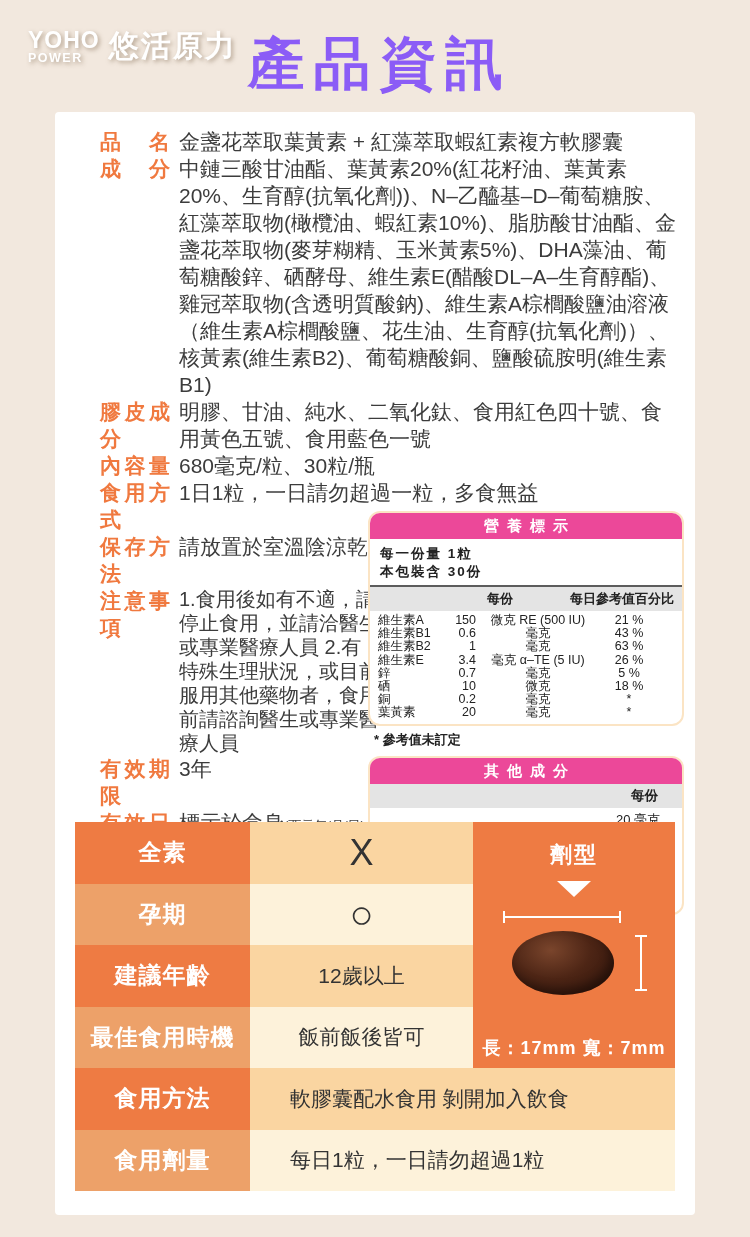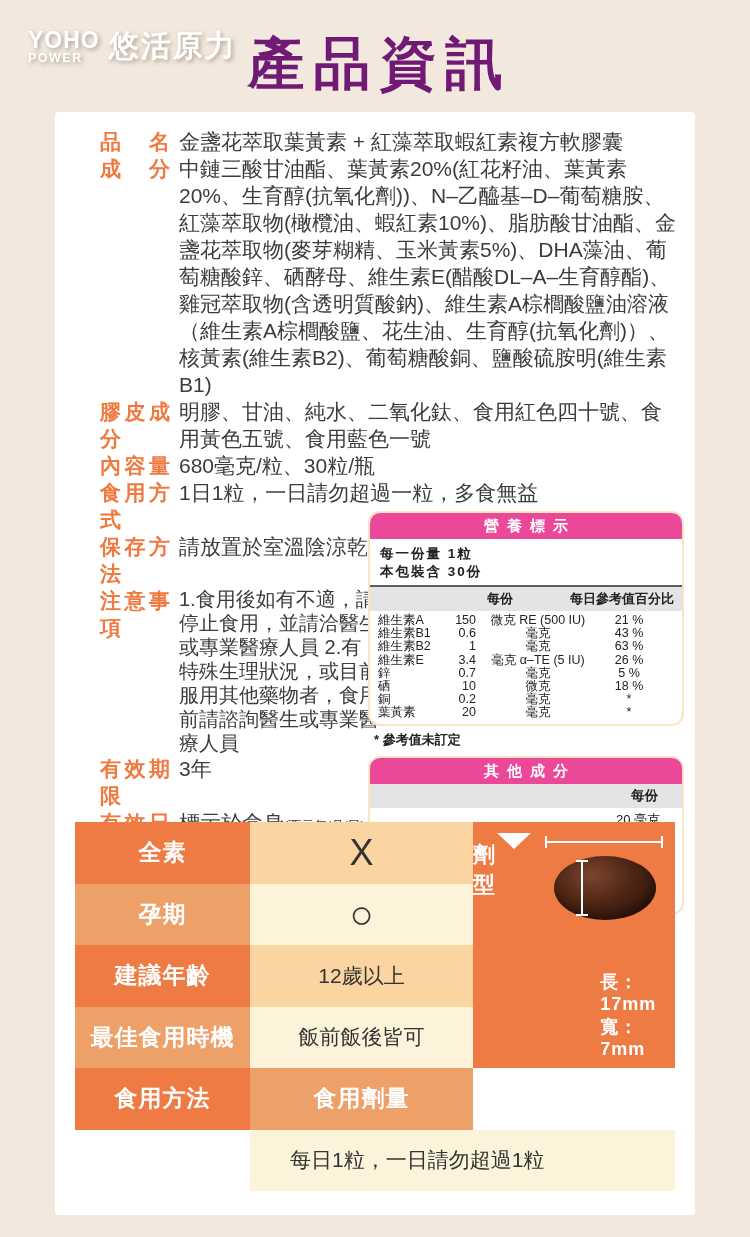--- a/index.html
+++ b/index.html
@@ -17,21 +17,21 @@
     display: flex; align-items: center; gap: 9px;
     color: #fff; text-shadow: 2px 2px 4px rgba(120,95,70,.5);
   }
   .logo-en { display: flex; flex-direction: column; line-height: 1; font-weight: bold; }
   .logo-yoho  { font-size: 23px; letter-spacing: 1px; }
   .logo-power { font-size: 12.5px; letter-spacing: 1.5px; }
   .logo-cn { font-size: 30px; font-weight: bold; letter-spacing: 2px; }
   .page-title {
     position: absolute; top: 26px; left: 0; width: 750px;
     text-align: center; font-size: 57px; font-weight: bold;
-    color: #701a75; letter-spacing: 9px; text-indent: 9px;
+    color: #8b5cf6; letter-spacing: 9px; text-indent: 9px;
   }
   
   .card {
     position: absolute; left: 55px; top: 112px;
     width: 640px; height: 1103px;
     background: #fff; border-radius: 4px;
   }
   
   .info { position: absolute; left: 45px; top: 16px; width: 580px; }
   .irow { display: flex; font-size: 21px; line-height: 27px; }
@@ -93,21 +93,21 @@
   }
   .bc { display: flex; align-items: center; justify-content: center; font-size: 21px; color: #333; }
   .bg-bright { background: #ee7b43; }
   .bg-lightA { background: #fad5a1; }
   .bg-cream  { background: #fdf2da; }
   .sym { font-size: 36px; font-weight: 400; line-height: 1; }
   .span2 { grid-column: 2 / span 2; justify-content: flex-start; padding-left: 40px; }
   .dform {
     grid-column: 3; grid-row: 1 / span 4;
     background: #ee7b43; color: #fff;
-    display: flex; flex-direction: row; 
+    display: flex; flex-direction: column; align-items: center;
     position: relative;
   }
   .df-label { font-weight: bold; font-size: 22px; letter-spacing: 2px; margin-top: 18px; }
   .df-tri {
     width: 0; height: 0; margin-top: 11px;
     border-left: 17px solid transparent; border-right: 17px solid transparent;
     border-top: 16px solid #fff;
   }
   .df-capwrap { position: relative; width: 170px; height: 104px; margin-top: 14px; }
   .mh { position: absolute; left: 14px; top: 0; width: 118px; height: 12px;
@@ -286,18 +286,19 @@
         <span class="sym" style="font-size:40px">○</span>
       </div>
 
     <div class="bl bg-bright">建議年齡</div>
     <div class="bc bg-lightA">12歲以上</div>
 
     <div class="bl" style="background:#eda169">最佳食用時機</div>
     <div class="bc bg-cream">飯前飯後皆可</div>
 
     <div class="bl bg-bright">食用方法</div>
+    <div class="bc bg-lightA span2">軟膠囊配水食用 剝開加入飲食</div>
 
     <div class="bl" style="background:#eda169">食用劑量</div>
     <div class="bc bg-cream span2">每日1粒，一日請勿超過1粒</div>
   </div>
 
 </div>
 
 </body></html>

